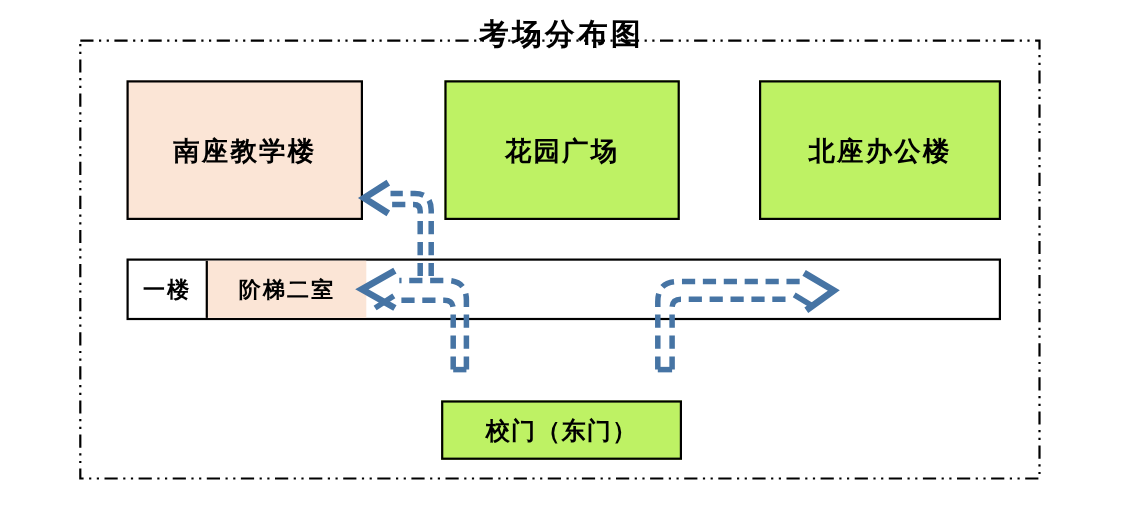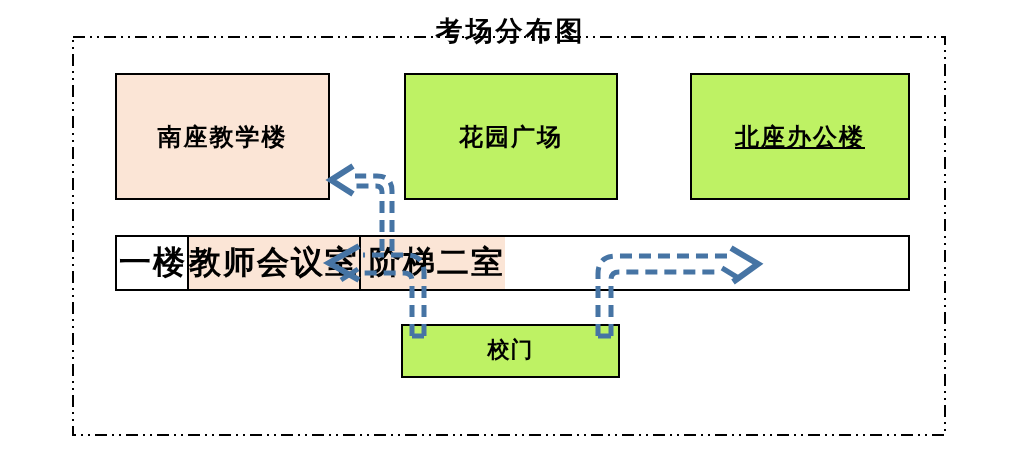--- a/index.html
+++ b/index.html
@@ -28,43 +28,42 @@
     border:2.5px solid var(--line-black);
     background:#bef264;
     display:flex;align-items:center;justify-content:center;
     font-size:24px;font-weight:700;letter-spacing:2px;
     color:var(--line-black);
     z-index:1;
   }
   .peach{background:var(--room-fill);}
   .box-south{left:115px;top:73px;width:215px;height:127px;}
   .box-garden{left:404px;top:73px;width:214px;height:127px;}
-  .box-north{left:690px;top:73px;width:220px;height:127px;text-decoration:underline;}
+  .box-north{left:690px;top:73px;width:220px;height:127px;}
   .strip{
     position:absolute;left:115px;top:235px;width:795px;height:56px;
     box-sizing:border-box;border:2.5px solid var(--line-black);
     display:flex;z-index:1;background:#fff;
   }
   .cell{
     box-sizing:border-box;height:100%;
-    display:flex;align-items:center;justify-content:flex-end;
-    font-size:32px;font-weight:700;letter-spacing:2px;
+    display:flex;align-items:center;justify-content:center;
+    font-size:20px;font-weight:700;letter-spacing:2px;
     color:var(--line-black);
     white-space:pre;
   }
   .cell + .cell{border-left:2px solid var(--line-black);}
   .cell-floor{flex:0 0 70px;}
   .cell-teacher{flex:0 0 143px;}
   .cell-lobby{flex:1 1 auto;}
   .cell-stair{flex:0 0 146px;}
   .box-gate{
-    left:401px;top:324px;width:219px;height:54px;
+    left:401px;top:364px;width:219px;height:54px;
     flex-direction:row;font-size:22px;letter-spacing:1px;
     line-height:25px;
-    font-family:Liberation Mono, monospace;
   }
   .overlay{
     position:absolute;left:0;top:0;width:1021px;height:473px;
     z-index:5;pointer-events:none;
   }
   .frame{
     fill:none;stroke:var(--line-black);stroke-width:2;
     stroke-dasharray:12 5 2 5 2 5;
   }
   .arr{
@@ -93,30 +92,28 @@
   </div>
 
   <div class="box box-north">
     <span>北座办公楼</span>
   </div>
 
   <div class="strip">
     <div class="cell cell-floor">
       <span>一楼</span>
     </div>
-    <div class="cell cell-teacher peach">
-      <span>教师会议室</span>
-    </div>
     <div class="cell cell-stair peach">
       <span>阶梯二室</span>
     </div>
   </div>
 
   <div class="box box-gate">
     <span>校门</span>
+    <span>（东门）</span>
   </div>
 
   <svg class="overlay" viewBox="0 0 1021 473">
 
     <rect class="frame" x="73" y="37" width="872" height="398"></rect>
 
     <path class="arr" d="M392,251 L392,191 Q392,176 377,176 L355,176"></path>
     <path class="arr" d="M382,251 L382,192 Q382,186 376,186 L355,186"></path>
     <path class="arr-solid" d="M353,166 L331,180 L353,194"></path>
 

